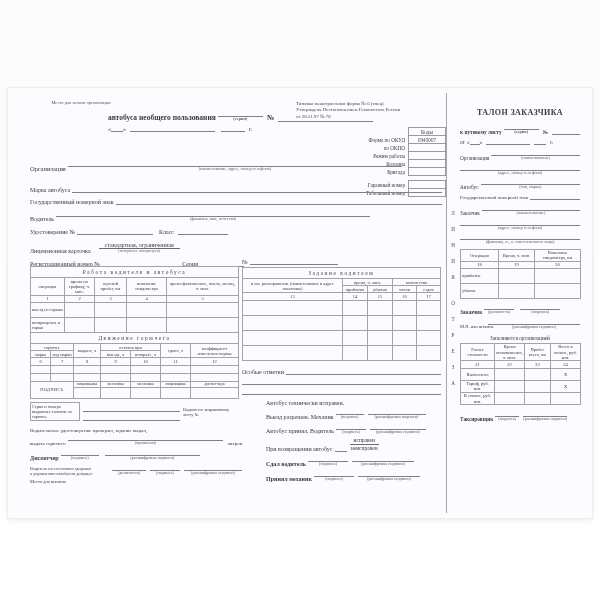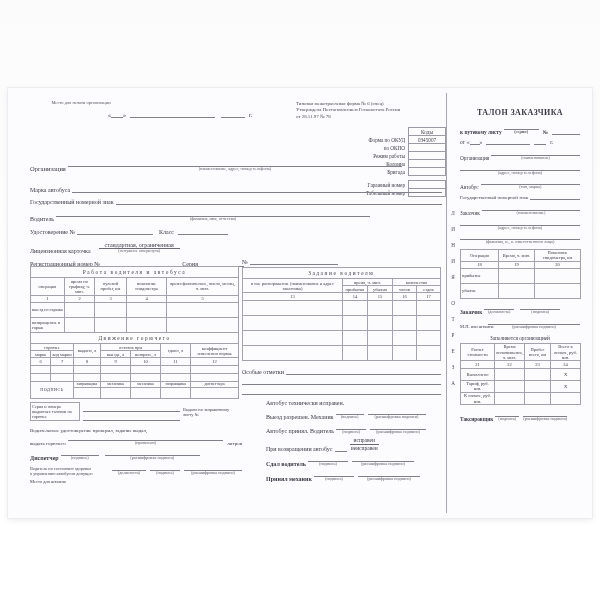--- a/index.html
+++ b/index.html
@@ -78,20 +78,29 @@
 </style>
 </head>
 <body>
 
 <div class="stage">
   <div class="paper">
 
     <div class="ab stamp-note">Место для печати организации</div>
 
     <div class="ab head">
+      <div class="frow sub-row mt2">
+        <span class="lab">автобуса необщего пользования</span>
+        <span class="fld w45">
+            <span class="ln"></span>
+            <span class="hint">(серия)</span>
+          </span>
+        <span class="ml4">№</span>
+        <span class="ln w95 ml4"></span>
+      </div>
       <div class="frow date-row mt3">
         <span>«</span>
         <span class="ln w12"></span>
         <span>»</span>
         <span class="ln w85 ml4"></span>
         <span class="ln w24 ml6"></span>
         <span class="ml4">г.</span>
       </div>
     </div>
 

